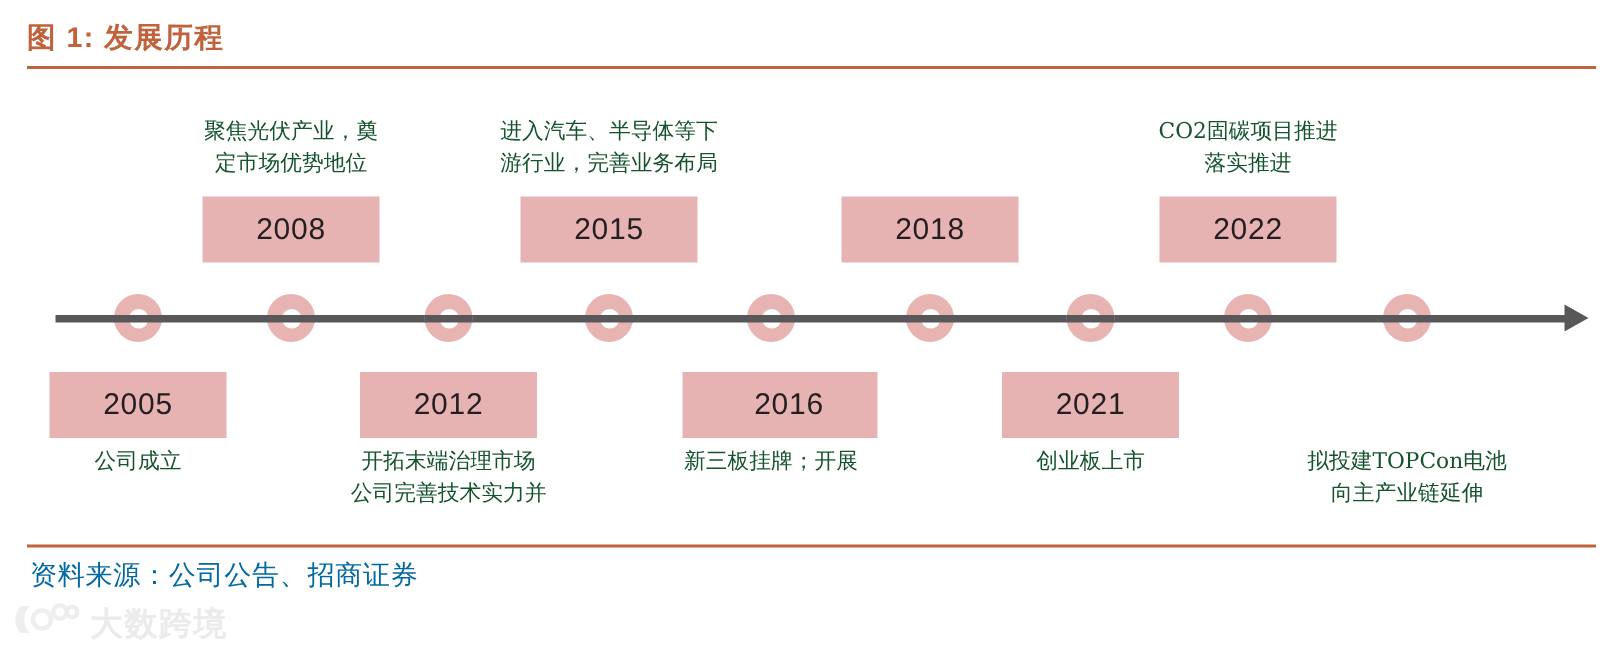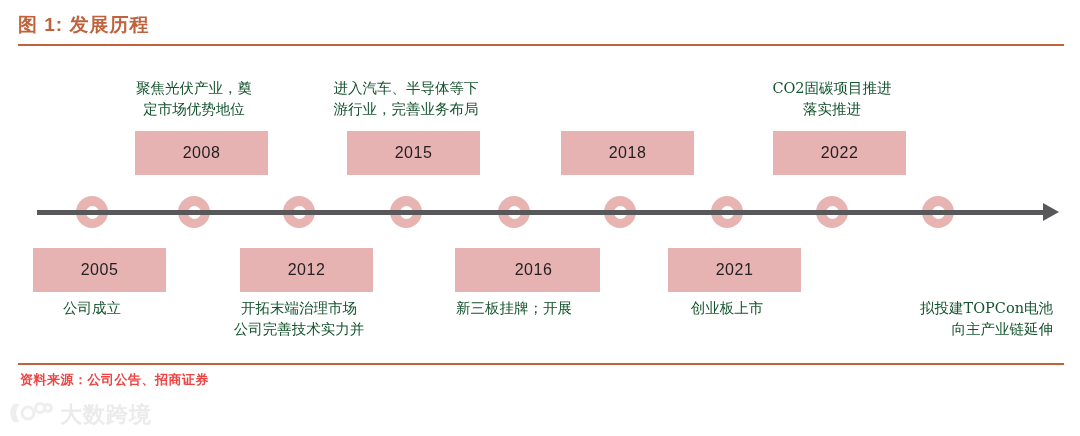--- a/index.html
+++ b/index.html
@@ -91,28 +91,28 @@
     left: 0;
     top: 13.5px;
     width: 32px;
     height: 5px;
     background: #58585a;
   }
 
   
   .year-box {
     position: absolute;
-    width: 133px;
+    width: 118px;
     height: 44px;
     margin-left: -59px;
     background: #e6b2b2;
     display: flex;
     align-items: center;
     justify-content: center;
-    font-size: 16px;
+    font-size: 20px;
     color: #231f20;
     letter-spacing: 0.5px;
   }
   .year-box.top    { top: 79px; }
   .year-box.bottom { top: 196px; }
 
   
   .caption {
     position: absolute;
     width: 230px;
@@ -133,25 +133,24 @@
     left: 18px;
     top: 363px;
     width: 1046px;
     height: 1.5px;
     background: #c0623c;
   }
   #source {
     position: absolute;
     left: 20px;
     top: 371px;
-    font-size: 13px;
-    color: #ef4444;
+    font-size: 18px;
+    color: #0369a1;
     font-family: "DejaVu Serif", "Liberation Serif", serif;
     letter-spacing: 0.5px;
-    font-weight: bold;
   }
 
   
   #watermark {
     position: absolute;
     left: 8px;
     top: 400px;
     display: flex;
     align-items: center;
     gap: 6px;
@@ -209,21 +208,21 @@
     <div class="caption bottom" style="left: 727px;">
       <span class="ln">创业板上市</span>
     </div>
     <div class="marker" style="left: 832px;"></div>
     <div class="year-box top" style="left: 832px;">2022</div>
     <div class="caption top" style="left: 832px;">
       <span class="ln">CO2固碳项目推进</span>
       <span class="ln">落实推进</span>
     </div>
     <div class="marker" style="left: 938px;"></div>
-    <div class="caption bottom" style="left: 938px; text-align: right;">
+    <div class="caption bottom" style="left: 938px;">
       <span class="ln">拟投建TOPCon电池</span>
       <span class="ln">向主产业链延伸</span>
     </div>
   </div>
 
 <div id="footer-rule"></div>
 <div id="source">资料来源：公司公告、招商证券</div>
 
 <div id="watermark">
   <span>

